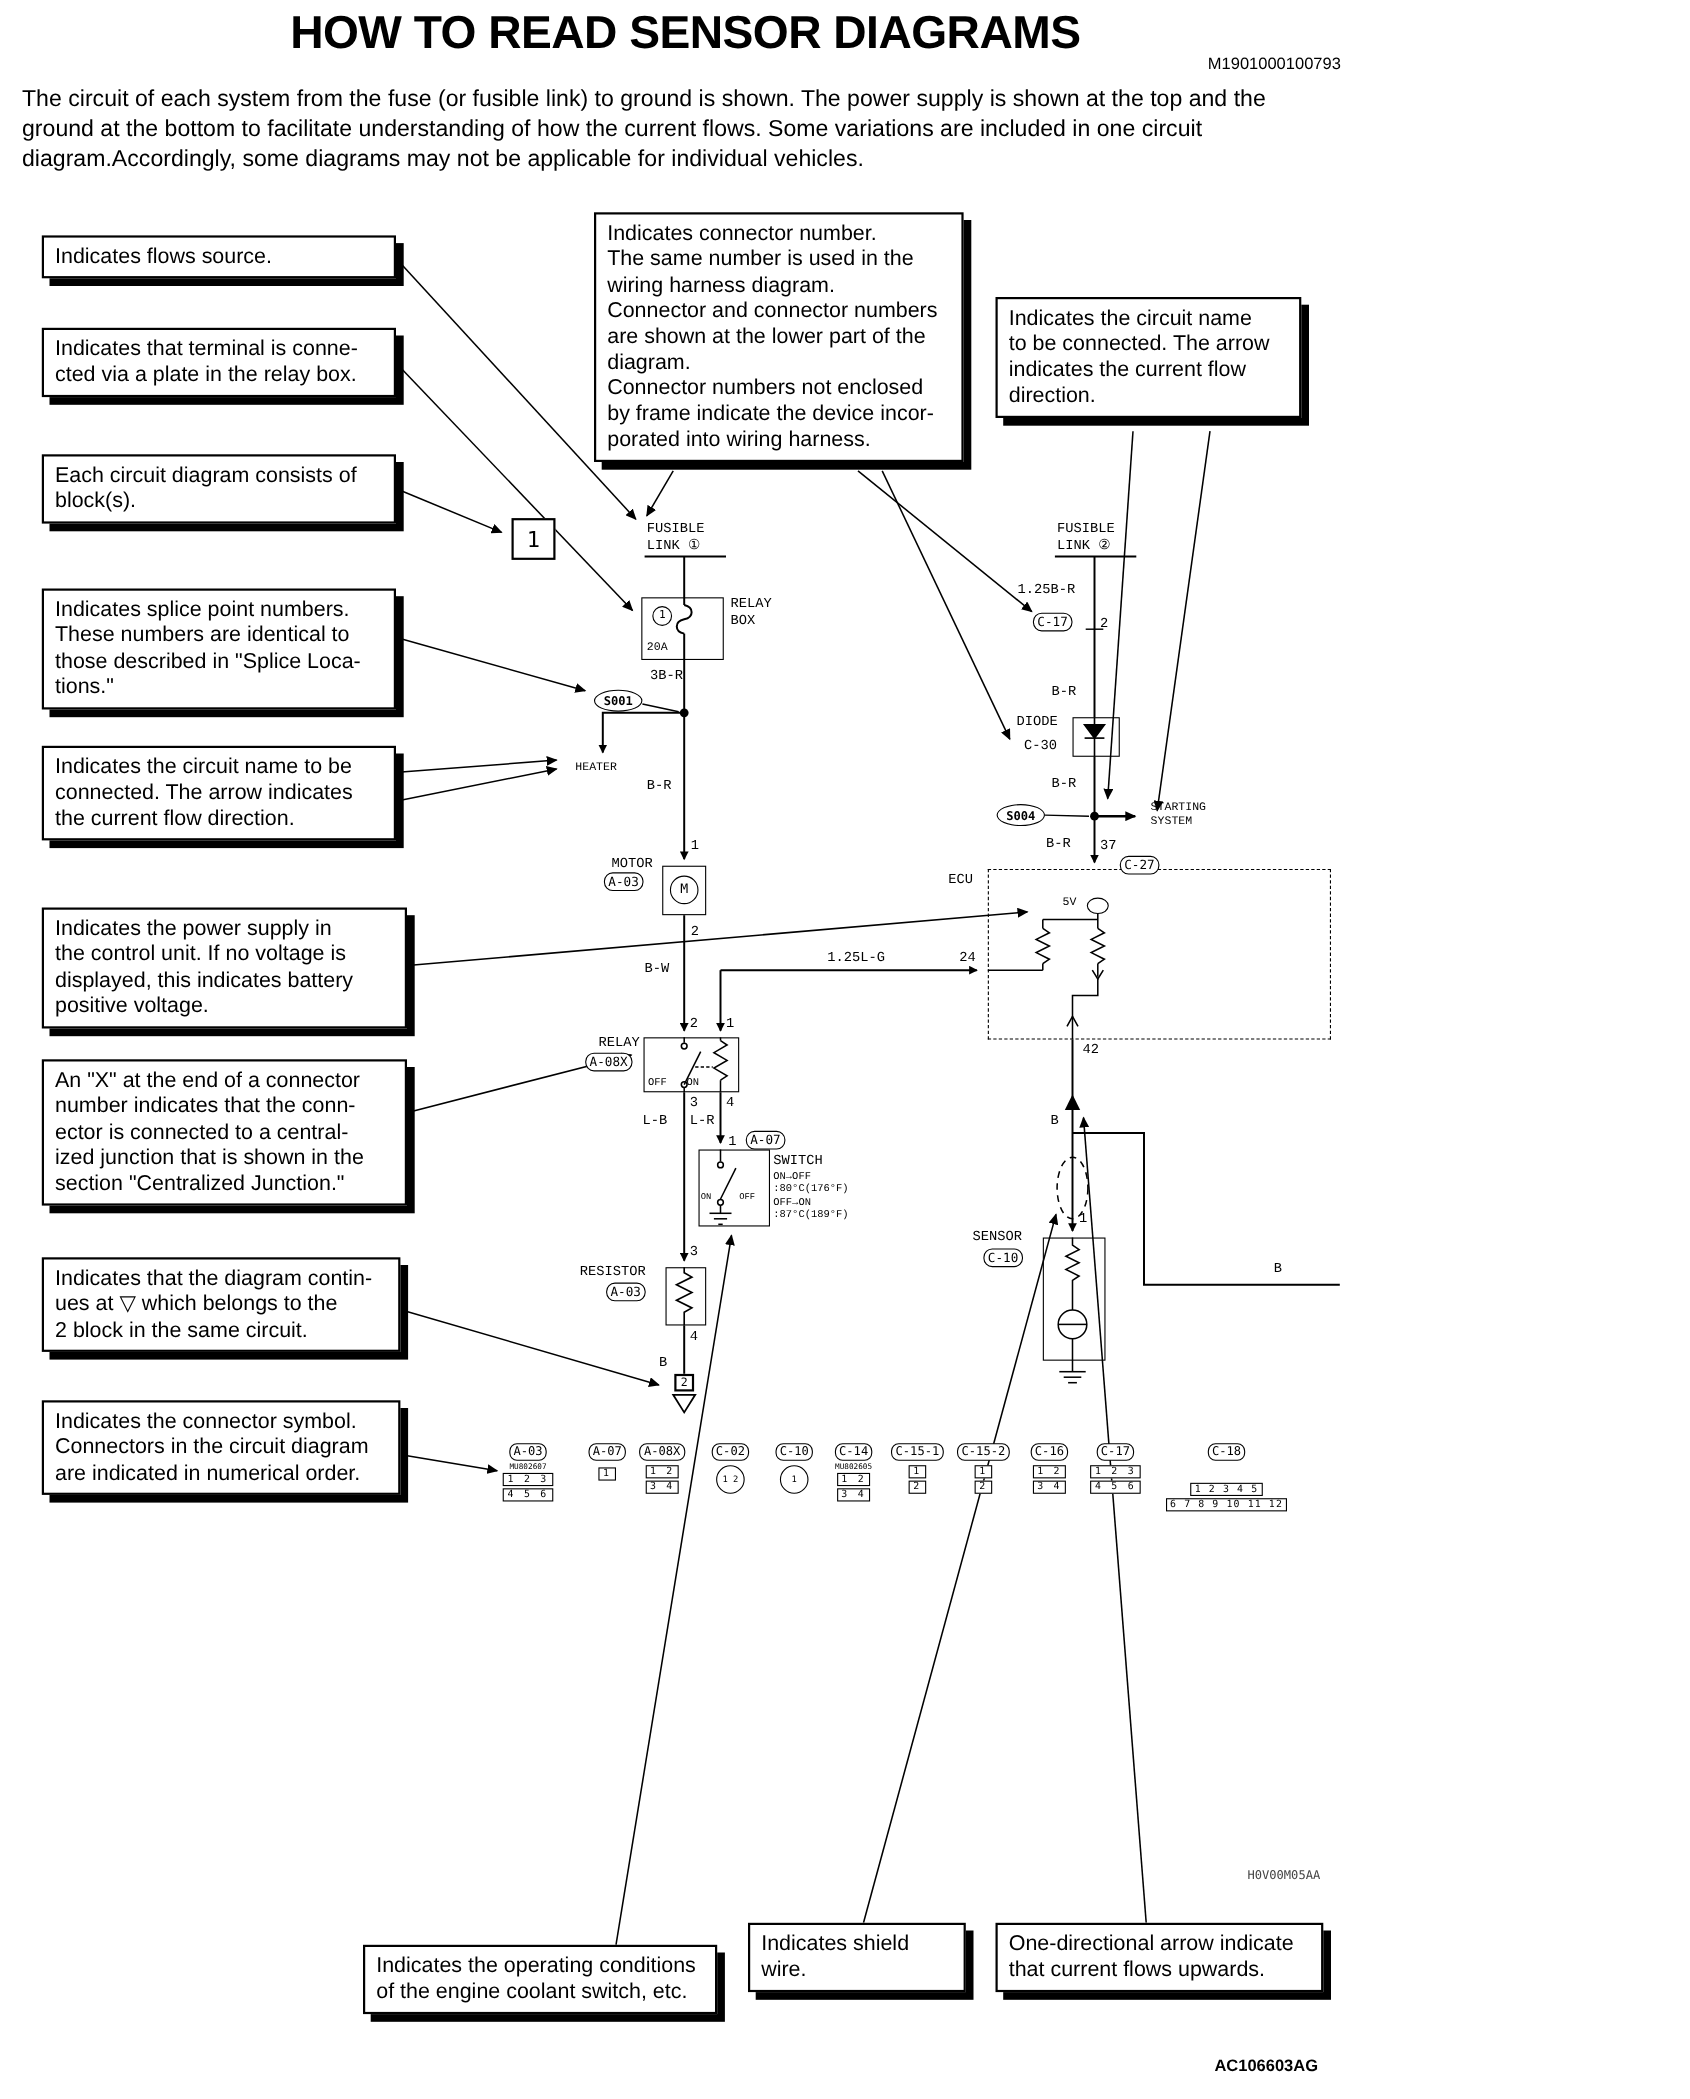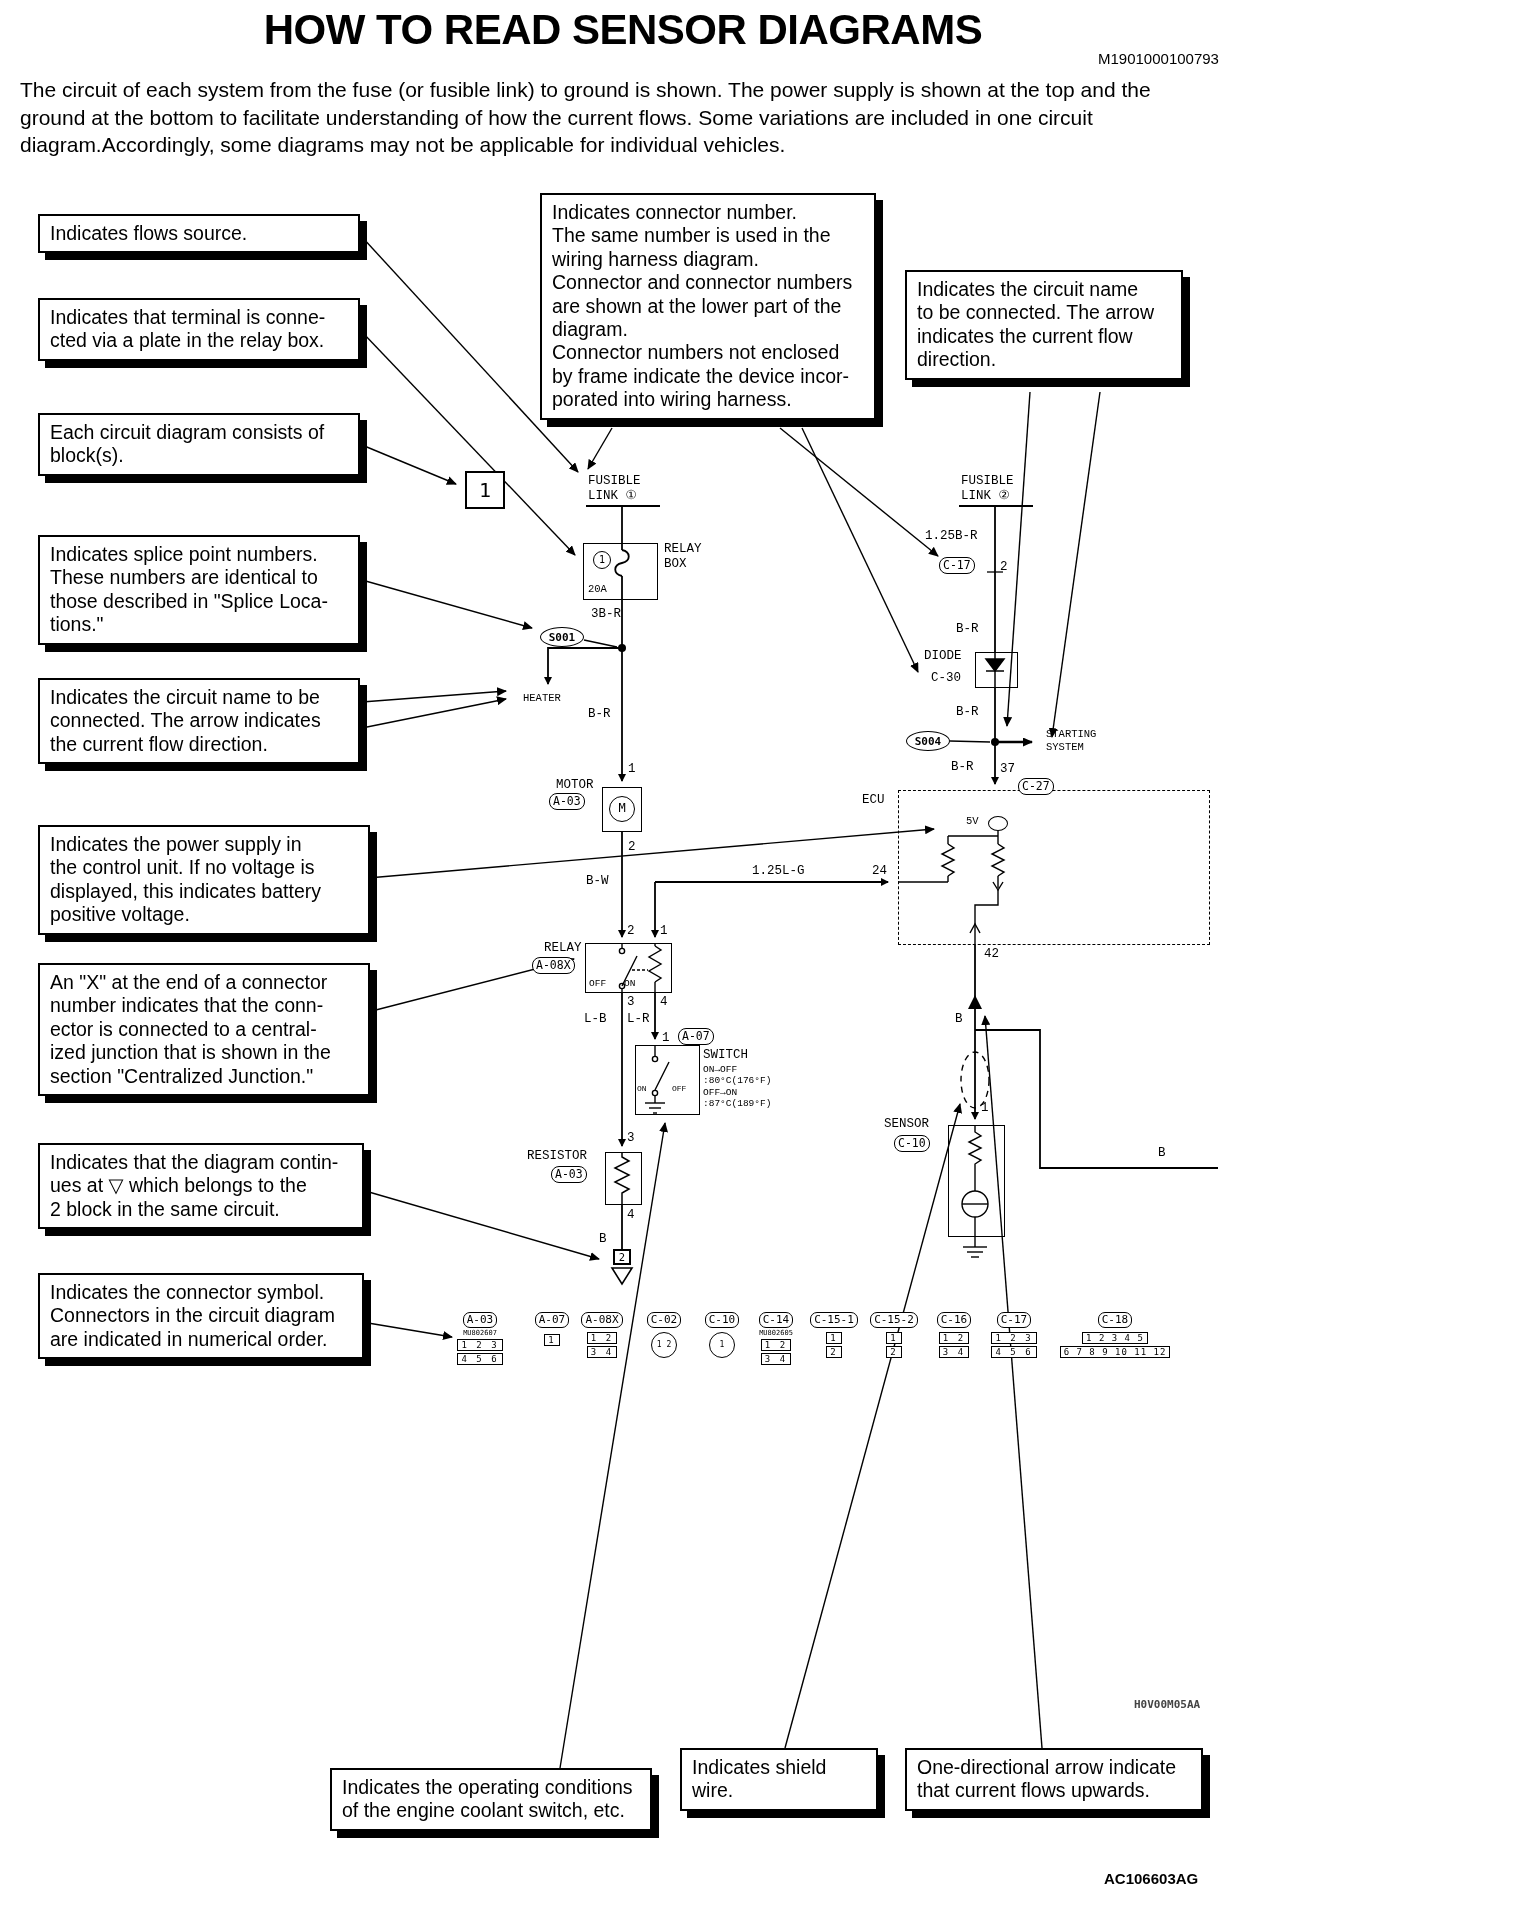--- a/index.html
+++ b/index.html
@@ -40,21 +40,21 @@
   .conn { position:absolute; top:1308px; width:56px; text-align:center;
           font-family:"DejaVu Sans Mono", monospace; z-index:2; }
   .frm2 { display:inline-block; border:1.5px solid #000; border-radius:7px;
           padding:0 3px; font-size:11px; line-height:1.3; background:#fff; }
   .ccode { font-size:7px; margin-top:1px; letter-spacing:0; }
   .crow { border:1.3px solid #000; font-size:9px; letter-spacing:2px; padding:0 3px;
           margin:2px auto 0; width:max-content; background:#fff; }
   .crow.wide { letter-spacing:1px; }
   .cround { width:26px; height:26px; border:1.5px solid #000; border-radius:50%;
             margin:4px auto 0; font-size:8px; line-height:24px; background:#fff; }
-  .code-sm { position:absolute; font-family:"DejaVu Sans Mono", monospace; font-size:11px; color:#444;font-weight:bold; }
+  .code-sm { position:absolute; font-family:"DejaVu Sans Mono", monospace; font-size:11px; color:#444; }
   .footer { position:absolute; left:1104px; top:1870px; font-size:15px; font-weight:bold; }
 </style>
 </head>
 <body>
 
 <div class="title">HOW TO READ SENSOR DIAGRAMS</div>
 <div class="doccode">M1901000100793</div>
 <div class="intro">The circuit of each system from the fuse (or fusible link) to ground is shown. The power supply is shown at the top and the ground at the bottom to facilitate understanding of how the current flows. Some variations are included in one circuit diagram.Accordingly, some diagrams may not be applicable for individual vehicles.</div>
 
 <svg class="ovl" width="1536" height="1908" viewBox="0 0 1536 1908">
@@ -362,18 +362,18 @@
   <div class="crow" style="margin-top:4px">1 2</div>
   <div class="crow">3 4</div>
 </div>
 <div class="conn" style="left:986px">
   <span class="frm2">C-17</span>
   <div class="crow" style="margin-top:4px">1 2 3</div>
   <div class="crow">4 5 6</div>
 </div>
 <div class="conn" style="left:1050px;width:130px">
   <span class="frm2">C-18</span>
-  <div class="crow wide" style="margin-top:4px">1 2 3  4 5</div>
+  <div class="crow wide" style="margin-top:20px">1 2 3  4 5</div>
   <div class="crow wide">6 7 8 9 10 11 12</div>
 </div>
 
 <div class="code-sm" style="left:1134px;top:1698px">H0V00M05AA</div>
 <div class="footer">AC106603AG</div>
 
 </body></html>

